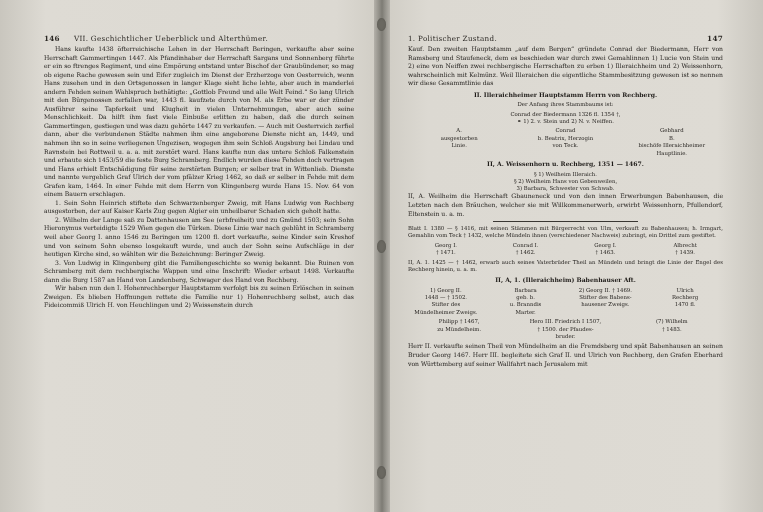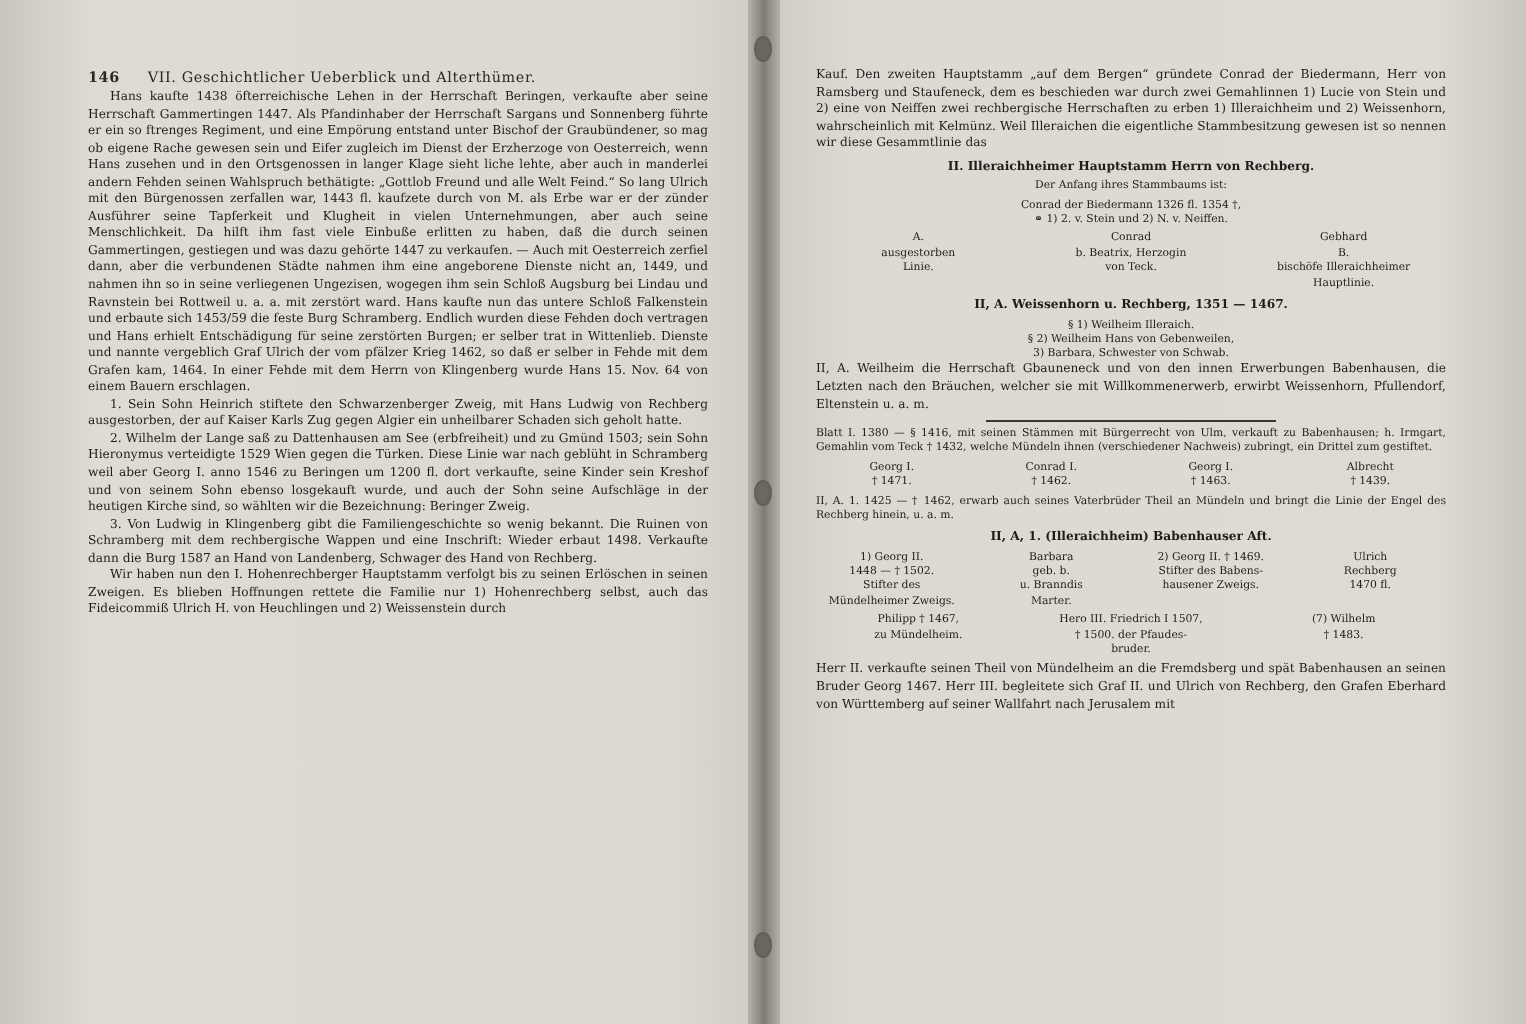--- a/index.html
+++ b/index.html
@@ -132,20 +132,24 @@
       <p>Wir haben nun den I. Hohenrechberger Hauptstamm verfolgt bis zu seinen Erlöschen in seinen Zweigen. Es blieben Hoffnungen rettete die Familie nur 1) Hohenrechberg selbst, auch das Fideicommiß Ulrich H. von Heuchlingen und 2) Weissenstein durch</p>
     </div>
   </div>
 
   <div class="gutter"></div>
   <div class="hole h1"></div>
   <div class="hole h2"></div>
   <div class="hole h3"></div>
 
   <div class="page right">
+    <div class="head right">
+      <span class="title">1. Politischer Zustand.</span>
+      <span class="folio">147</span>
+    </div>
     <div class="col">
       <p class="noindent">Kauf. Den zweiten Hauptstamm „auf dem Bergen“ gründete Conrad der Biedermann, Herr von Ramsberg und Staufeneck, dem es beschieden war durch zwei Gemahlinnen 1) Lucie von Stein und 2) eine von Neiffen zwei rechbergische Herrschaften zu erben 1) Illeraichheim und 2) Weissenhorn, wahrscheinlich mit Kelmünz. Weil Illeraichen die eigentliche Stammbesitzung gewesen ist so nennen wir diese Gesammtlinie das</p>
 
       <div class="sec">II. Illeraichheimer Hauptstamm Herrn von Rechberg.</div>
       <div class="center small">Der Anfang ihres Stammbaums ist:</div>
 
       <div class="tree">
         <div>Conrad der Biedermann 1326 fl. 1354 †,</div>
         <div>⚭ 1) 2. v. Stein und 2) N. v. Neiffen.</div>
       </div>

